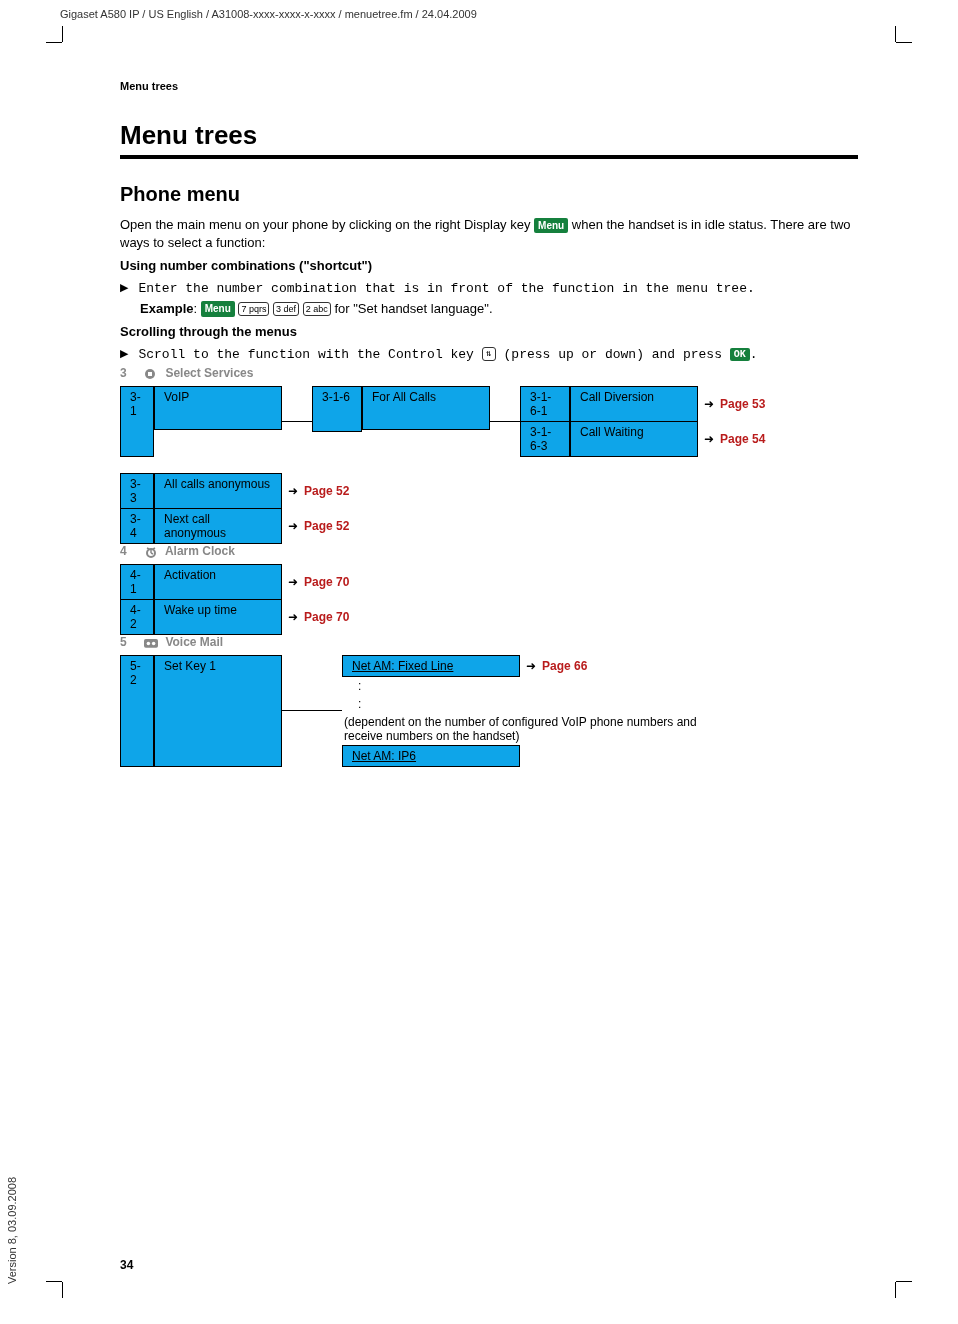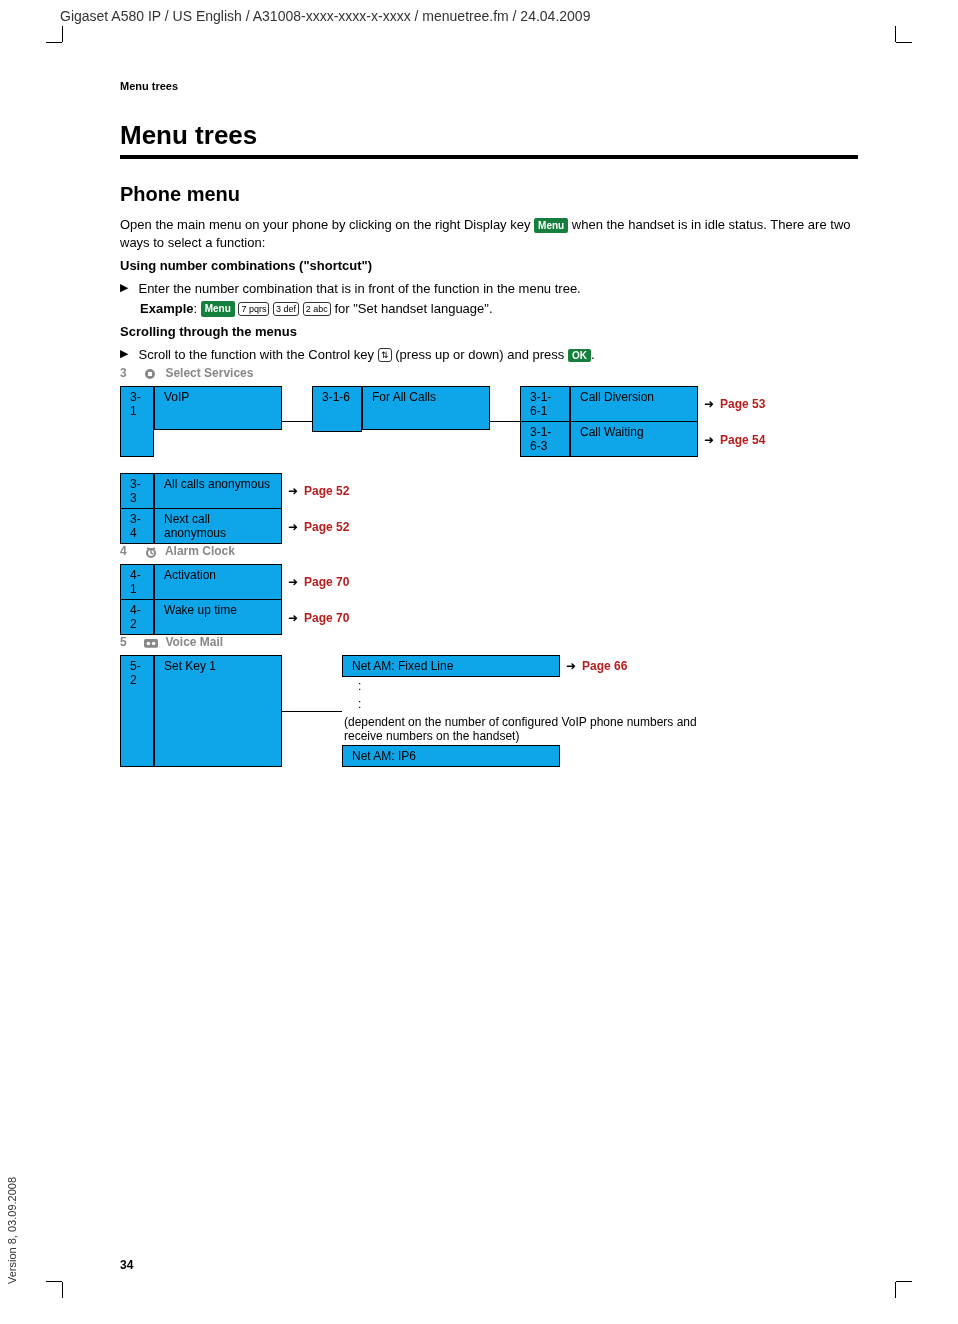--- a/index.html
+++ b/index.html
@@ -11,21 +11,21 @@
       width: 958px;
       height: 1324px;
       position: relative;
       padding: 0;
     }
     .header-line {
       position: absolute;
       top: 8px;
       left: 60px;
       right: 60px;
-      font-size: 14px;
+      font-size: 11px;
       color: #333;
     }
     .crop-mark { position: absolute; background: #000; }
     .cm-tl-h { top: 42px; left: 46px; width: 16px; height: 1px; }
     .cm-tl-v { top: 26px; left: 62px; width: 1px; height: 16px; }
     .cm-tr-h { top: 42px; right: 46px; width: 16px; height: 1px; }
     .cm-tr-v { top: 26px; right: 62px; width: 1px; height: 16px; }
     .cm-bl-h { bottom: 42px; left: 46px; width: 16px; height: 1px; }
     .cm-bl-v { bottom: 26px; left: 62px; width: 1px; height: 16px; }
     .cm-br-h { bottom: 42px; right: 46px; width: 16px; height: 1px; }
@@ -88,21 +88,21 @@
       font-size: 9px;
       text-align: center;
       line-height: 12px;
       vertical-align: middle;
     }
     .bullet-item {
       display: flex;
       margin-bottom: 4px;
     }
     .bullet-marker { margin-right: 10px; font-size: 11px; }
-    .bullet-text { flex: 1; }
+    .bullet-text { flex: 1; font-family: Liberation Mono, monospace; }
     .indent { margin-left: 20px; margin-bottom: 6px; }
     .menu-section {
     }
     .menu-header {
       font-size: 12px;
       font-weight: bold;
       color: #888;
       margin-bottom: 6px;
     }
     .menu-number { font-weight: bold; color: #888; margin-right: 14px; }
@@ -120,21 +120,21 @@
     }
     .cell {
       border: 1px solid #000;
       padding: 3px 9px;
       font-size: 12px;
       background: #0ea5e9;
     }
     .idx-cell { width: 34px; text-align: left; }
     .idx-cell-wide { width: 50px; text-align: left; }
     .label-cell { width: 128px; }
-    .label-cell-wide { width: 218px; }
+    .label-cell-wide { width: 178px; text-decoration: underline; }
     .arrow-link {
       display: flex;
       align-items: center;
       font-size: 12px;
       padding-left: 6px;
     }
     .arrow { margin-right: 6px; }
     .page-link {
       color: #b91c1c;
       font-weight: bold;

